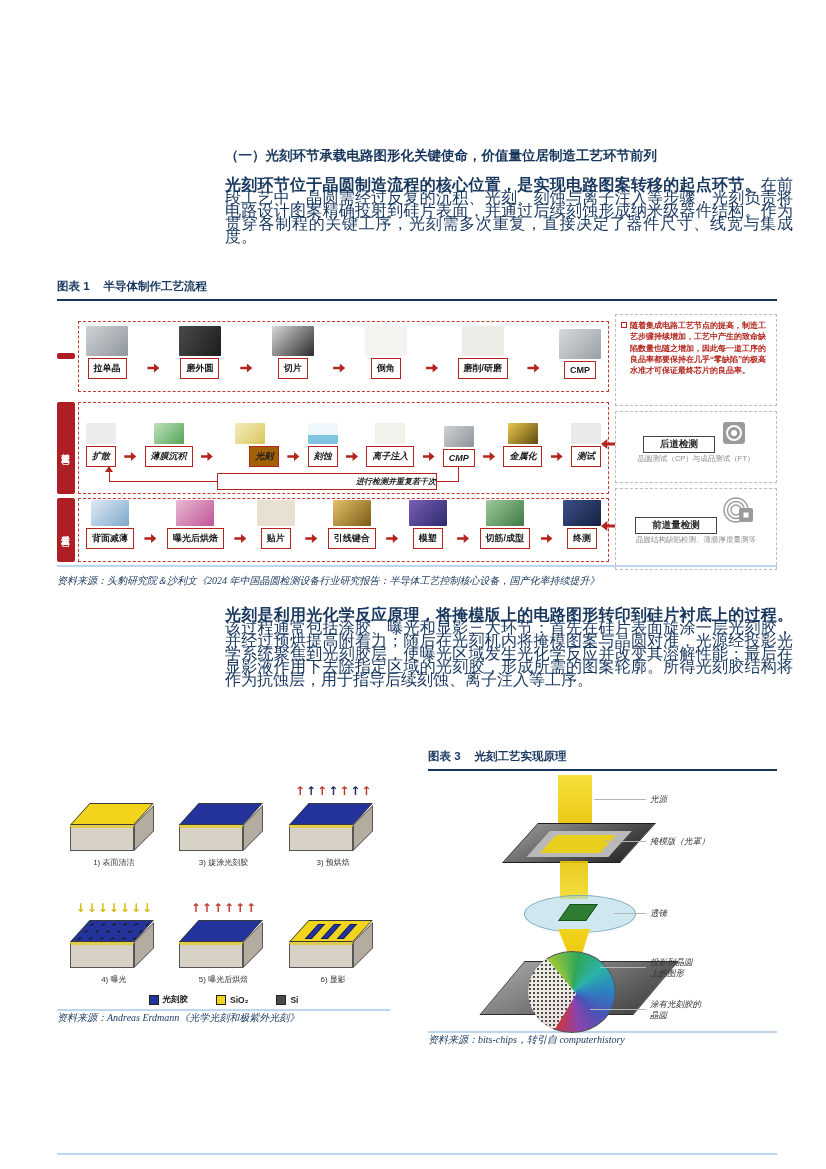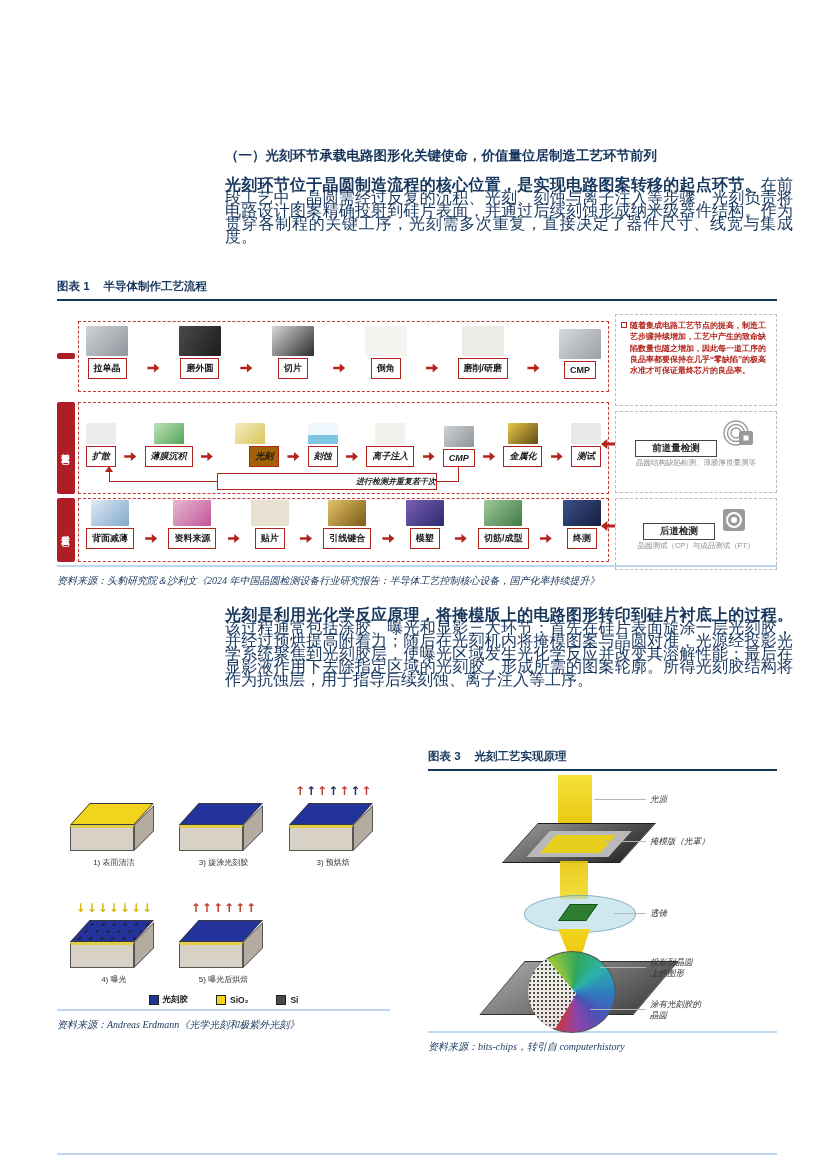--- a/index.html
+++ b/index.html
@@ -109,21 +109,21 @@
                  background:linear-gradient(135deg,#9d9d9d,#474747); border:1px solid #2c2c2c; }
   .wafer { left:100px; top:180px; width:88px; height:82px; border-radius:50%; border:1px solid #555;
            background:conic-gradient(from 210deg,#d4342c,#e7892b,#ead82b,#8fc43c,#2fa65c,#2bb3a8,#2d7fc1,#4b51b5,#8e44ad,#d4342c); }
   .wafer-grid { left:100px; top:180px; width:88px; height:82px; border-radius:50%;
                 background-color:rgba(238,238,238,.93);
                 background-image:radial-gradient(#4d4d4d .8px, transparent 1.3px); background-size:4px 4px;
                 clip-path:polygon(55% 52%,14% 0%,0% 18%,0% 84%,28% 100%); }
   .f3-line { position:absolute; height:1px; background:#b5b5b5; }
   .f3-label { position:absolute; left:222px; width:118px; font-size:8.5px; font-style:italic; color:#333;
               line-height:10.5px; white-space:pre-line; }
-  .source-b { margin-top:7px; }
+  .source-b { }
   .footer-rule { position:absolute; left:57px; width:720px; bottom:14px; border-top:2.5px solid #bdd7ee; }
 </style>
 </head>
 <body>
 
 <div class="page">
 
   <h2 class="subtitle">（一）光刻环节承载电路图形化关键使命，价值量位居制造工艺环节前列</h2>
 
   <p class="para para1"><span class="lead">光刻环节位于晶圆制造流程的核心位置，是实现电路图案转移的起点环节。</span><span>在前段工艺中，晶圆需经过反复的沉积、光刻、刻蚀与离子注入等步骤，光刻负责将电路设计图案精确投射到硅片表面，并通过后续刻蚀形成纳米级器件结构。作为贯穿各制程的关键工序，光刻需多次重复，直接决定了器件尺寸、线宽与集成度。</span></p>
@@ -219,21 +219,21 @@
         <div class="flow-rowwrap r3">
           <div class="side-label">后道工艺</div>
           <div class="row-area">
             <div class="step">
               <div class="thumb" style="background: linear-gradient(135deg, rgb(223, 234, 245), rgb(127, 168, 204));"></div>
               <div class="step-box">背面减薄</div>
             </div>
             <div class="flow-arrow"></div>
             <div class="step">
               <div class="thumb" style="background: linear-gradient(135deg, rgb(231, 185, 208), rgb(194, 85, 154));"></div>
-              <div class="step-box">资料来源</div>
+              <div class="step-box">曝光后烘焙</div>
             </div>
             <div class="flow-arrow"></div>
             <div class="step">
               <div class="thumb" style="background: rgb(232, 224, 208);"></div>
               <div class="step-box">贴片</div>
             </div>
             <div class="flow-arrow"></div>
             <div class="step">
               <div class="thumb" style="background: linear-gradient(135deg, rgb(227, 194, 104), rgb(122, 90, 22));"></div>
               <div class="step-box">引线键合</div>
@@ -256,41 +256,41 @@
           </div>
         </div>
       </div>
 
     <div class="fig1-right">
       <div class="note-box">
         <div class="note">
           <span class="note-bullet"></span>
           <span>随着集成电路工艺节点的提高，制造工艺步骤持续增加，工艺中产生的致命缺陷数量也随之增加，因此每一道工序的良品率都要保持在几乎“零缺陷”的极高水准才可保证最终芯片的良品率。</span>
         </div>
+      </div>
+      <div class="inspect-box inspect2">
+        <div class="inspect-title">后道检测</div>
+        <svg class="inspect-icon" width="30" height="28" viewBox="0 0 30 28">
+          <rect x="4" y="3" width="22" height="22" rx="3" fill="#9a9a9a"></rect>
+          <circle cx="15" cy="14" r="7" fill="none" stroke="#ffffff" stroke-width="2"></circle>
+          <circle cx="15" cy="14" r="3" fill="#ffffff"></circle>
+        </svg>
+        <div class="inspect-desc">晶圆测试（CP）与成品测试（FT）</div>
       </div>
       <div class="inspect-box inspect1">
         <div class="inspect-title">前道量检测</div>
         <svg class="inspect-icon" width="36" height="32" viewBox="0 0 36 32">
           <circle cx="15" cy="14" r="12" fill="none" stroke="#9a9a9a" stroke-width="1.4"></circle>
           <circle cx="15" cy="14" r="8.5" fill="none" stroke="#9a9a9a" stroke-width="1.4"></circle>
           <circle cx="15" cy="14" r="5" fill="none" stroke="#9a9a9a" stroke-width="1.4"></circle>
           <rect x="18" y="12" width="14" height="14" rx="2" fill="#9a9a9a"></rect>
           <rect x="22.5" y="16.5" width="5" height="5" fill="#ffffff"></rect>
         </svg>
         <div class="inspect-desc">晶圆结构缺陷检测、薄膜厚度量测等</div>
       </div>
-      <div class="inspect-box inspect2">
-        <div class="inspect-title">后道检测</div>
-        <svg class="inspect-icon" width="30" height="28" viewBox="0 0 30 28">
-          <rect x="4" y="3" width="22" height="22" rx="3" fill="#9a9a9a"></rect>
-          <circle cx="15" cy="14" r="7" fill="none" stroke="#ffffff" stroke-width="2"></circle>
-          <circle cx="15" cy="14" r="3" fill="#ffffff"></circle>
-        </svg>
-        <div class="inspect-desc">晶圆测试（CP）与成品测试（FT）</div>
-      </div>
       <div class="panel-arrow pa1"></div>
       <div class="panel-arrow pa2"></div>
     </div>
   </div>
 
   <div class="source source1">资料来源：头豹研究院＆沙利文《2024 年中国晶圆检测设备行业研究报告：半导体工艺控制核心设备，国产化率持续提升》</div>
 
   <p class="para para2"><span class="lead">光刻是利用光化学反应原理，将掩模版上的电路图形转印到硅片衬底上的过程。</span><span>该过程通常包括涂胶、曝光和显影三大环节：首先在硅片表面旋涂一层光刻胶，并经过预烘提高附着力；随后在光刻机内将掩模图案与晶圆对准，光源经投影光学系统聚焦到光刻胶层，使曝光区域发生光化学反应并改变其溶解性能；最后在显影液作用下去除指定区域的光刻胶，形成所需的图案轮廓。所得光刻胶结构将作为抗蚀层，用于指导后续刻蚀、离子注入等工序。</span></p>
 
   <div class="col2">
@@ -356,20 +356,33 @@
               <span style="color: rgb(192, 57, 43);">↑</span>
               <span style="color: rgb(192, 57, 43);">↑</span>
               <span style="color: rgb(192, 57, 43);">↑</span>
             </div>
             <div class="iso">
               <div class="iso-top" style="background: rgb(36, 51, 155);"></div>
               <div class="iso-front"></div>
               <div class="iso-side"></div>
             </div>
             <div class="f2label">5) 曝光后烘焙</div>
+          </div>
+          <div class="f2cell">
+            <div class="f2arrows"></div>
+            <div class="iso">
+              <div class="iso-top" style="background: rgb(242, 212, 28);">
+                <div class="ridge" style="left: 12px;"></div>
+                <div class="ridge" style="left: 28px;"></div>
+                <div class="ridge" style="left: 44px;"></div>
+              </div>
+              <div class="iso-front"></div>
+              <div class="iso-side"></div>
+            </div>
+            <div class="f2label">6) 显影</div>
           </div>
         </div>
       <div class="fig2-legend">
           <div class="lg-item">
             <span class="lg-swatch" style="background: rgb(36, 51, 155);"></span>
             <span>光刻胶</span>
           </div>
           <div class="lg-item">
             <span class="lg-swatch" style="background: rgb(242, 212, 28);"></span>
             <span>SiO₂</span>

